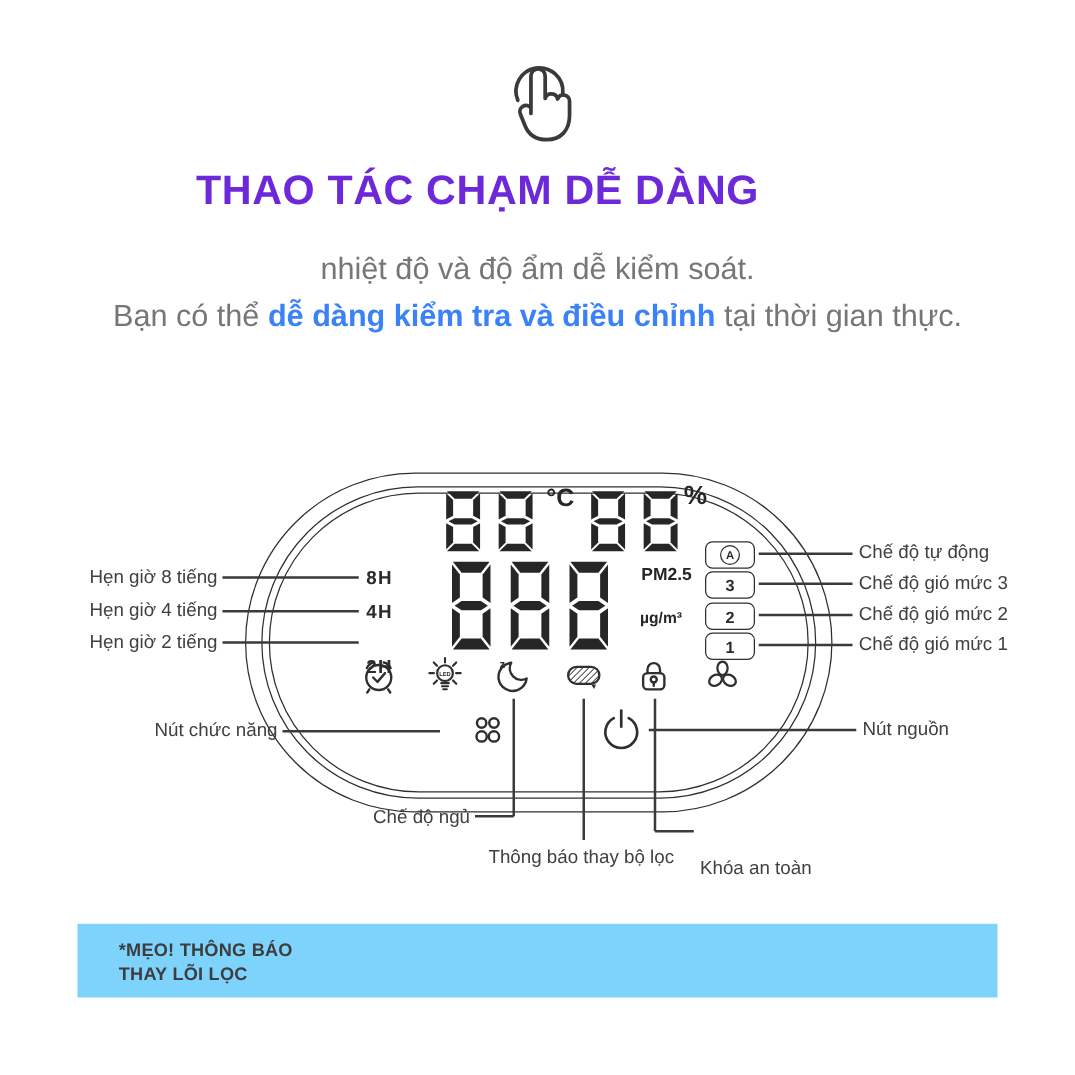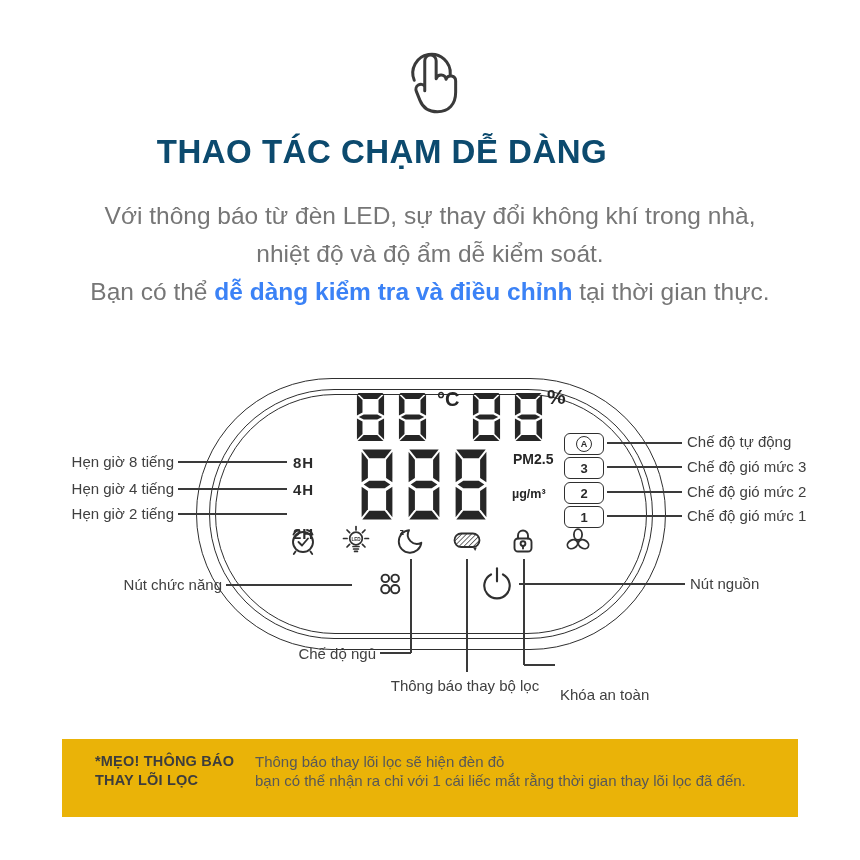--- a/index.html
+++ b/index.html
@@ -1,21 +1,21 @@
 <!DOCTYPE html>
 <html><head>
 <meta charset="utf-8">
 <style>
   html,body{margin:0;padding:0}
   body{width:860px;height:860px;background:#ffffff;position:relative;overflow:hidden;
        font-family:"Liberation Sans",sans-serif;color:#3b3b3b}
   
   .touch-icon{position:absolute;left:394px;top:42px;width:72px;height:76px}
   .title{position:absolute;top:133px;left:0;width:764px;text-align:center;
-         font-size:33px;font-weight:700;letter-spacing:.5px;color:#0c4a6e;white-space:nowrap}
+         font-size:33px;font-weight:700;letter-spacing:.5px;color:#6d28d9;white-space:nowrap}
   .intro{position:absolute;top:197px;left:0;width:860px;text-align:center;
          font-size:24.5px;line-height:38px;color:#767676;white-space:nowrap}
   .intro .bold{color:#3b82f6;font-weight:700}
   
   .ring{position:absolute;border:1.6px solid #2f2f2f;border-radius:999px;background:transparent}
   .ring.outer{left:196px;top:378px;width:468px;height:270px}
   .ring.mid{left:209px;top:389px;width:442px;height:248px;border-width:1.4px}
   .ring.inner{left:215px;top:394px;width:430px;height:238px;border-width:1.4px}
   
   .seg-row{position:absolute;display:flex;gap:5px}
@@ -30,38 +30,37 @@
   .mode-circle{width:14px;height:14px;border:1.5px solid #2f2f2f;border-radius:50%;
                display:flex;align-items:center;justify-content:center;font-size:9px;font-weight:700}
   .dicon{position:absolute;width:32px;height:32px}
   .dicon svg{display:block;width:100%;height:100%}
   
   .lh{position:absolute;height:1.5px;background:#3a3a3a}
   .lv{position:absolute;width:1.5px;background:#3a3a3a}
   .callout{position:absolute;font-size:15px;color:#404040;white-space:nowrap}
   .callout.r{text-align:left}
   
-  .tip{position:absolute;left:62px;top:739px;width:736px;height:78px;background:#eab308}
+  .tip{position:absolute;left:62px;top:739px;width:736px;height:59px;background:#7dd3fc}
   .tip-label{position:absolute;left:33px;top:13px;font-size:14.5px;font-weight:700;
              line-height:19px;color:#3d3d3d;letter-spacing:.2px;white-space:nowrap}
   .tip-body{position:absolute;left:193px;top:13px;font-size:15px;line-height:19px;
             color:#585858;white-space:nowrap}
 </style>
 </head>
 <body>
 
 <div class="touch-icon">
   <svg viewBox="0 0 48 52" fill="none" stroke="#3a3a3a" stroke-width="2" stroke-linecap="round" stroke-linejoin="round">
     <path d="M13.5,25.5 A12.5,12.5 0 1 1 37.5,21.5"></path>
     <path d="M20.5,32.5 V12.5 a3.8,3.8 0 0 1 7.6,0 V24.5 a3.4,3.4 0 0 1 6.6,0.3 a3.3,3.3 0 0 1 6.4,1.2 v7.5 c0,8 -4.6,13 -12.2,13 c-6.2,0 -9.6,-2.6 -11.6,-7.6 l-2.4,-6 a3.3,3.3 0 0 1 5.6,-3.4 z"></path>
   </svg>
 </div>
 <div class="title">THAO TÁC CHẠM DỄ DÀNG</div>
 <div class="intro">
-  <div>Với thông báo từ đèn LED, sự thay đổi không khí trong nhà,</div>
   <div>nhiệt độ và độ ẩm dễ kiểm soát.</div>
   <div><span>Bạn có thể </span><span class="bold">dễ dàng kiểm tra và điều chỉnh</span><span> tại thời gian thực.</span></div>
 </div>
 
 <div class="ring outer"></div>
 <div class="ring mid"></div>
 <div class="ring inner"></div>
 
 <div class="seg-row seg-sm" style="left:352px;top:392px">
     <svg viewBox="0 0 60 100" preserveAspectRatio="none">
@@ -248,17 +247,13 @@
 <div class="callout" style="left:690px;top:575px">Nút nguồn</div>
 <div class="callout r" style="right:484px;top:645px">Chế độ ngủ</div>
 <div class="callout" style="left:465px;top:677px;transform:translateX(-50%)">Thông báo thay bộ lọc</div>
 <div class="callout" style="left:560px;top:686px">Khóa an toàn</div>
 
 <div class="tip">
   <div class="tip-label">
     <div>*MẸO! THÔNG BÁO</div>
     <div>THAY LÕI LỌC</div>
   </div>
-  <div class="tip-body">
-    <div>Thông báo thay lõi lọc sẽ hiện đèn đỏ</div>
-    <div>bạn có thể nhận ra chỉ với 1 cái liếc mắt rằng thời gian thay lõi lọc đã đến.</div>
-  </div>
 </div>
 
 </body></html>

